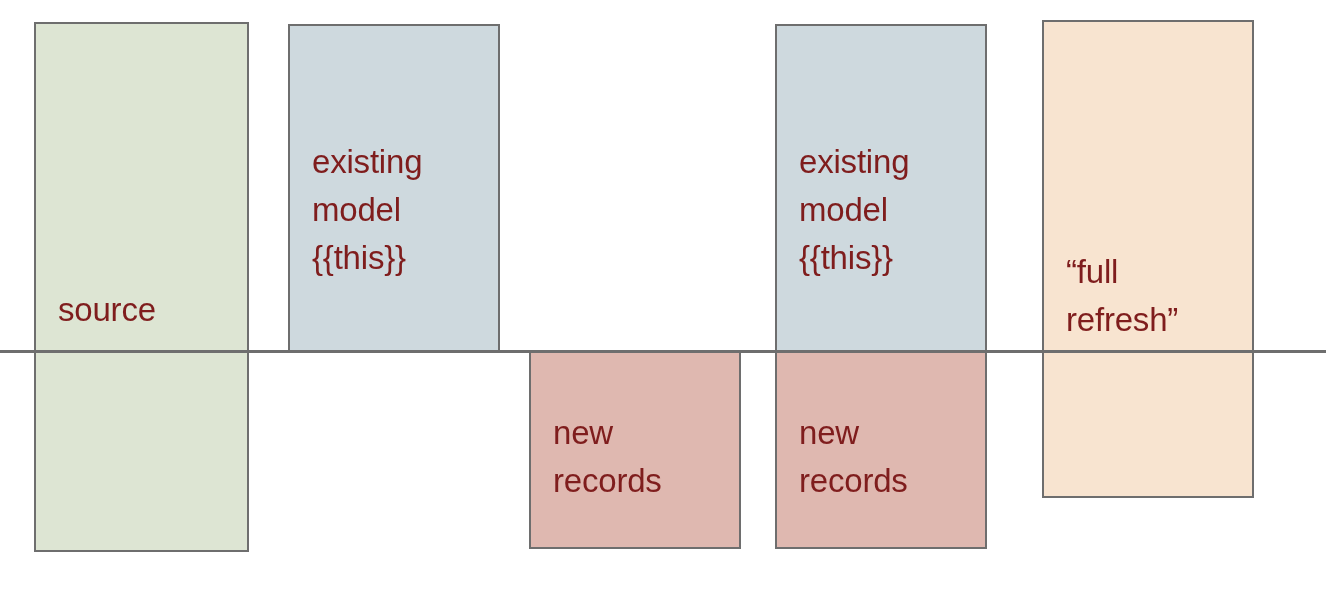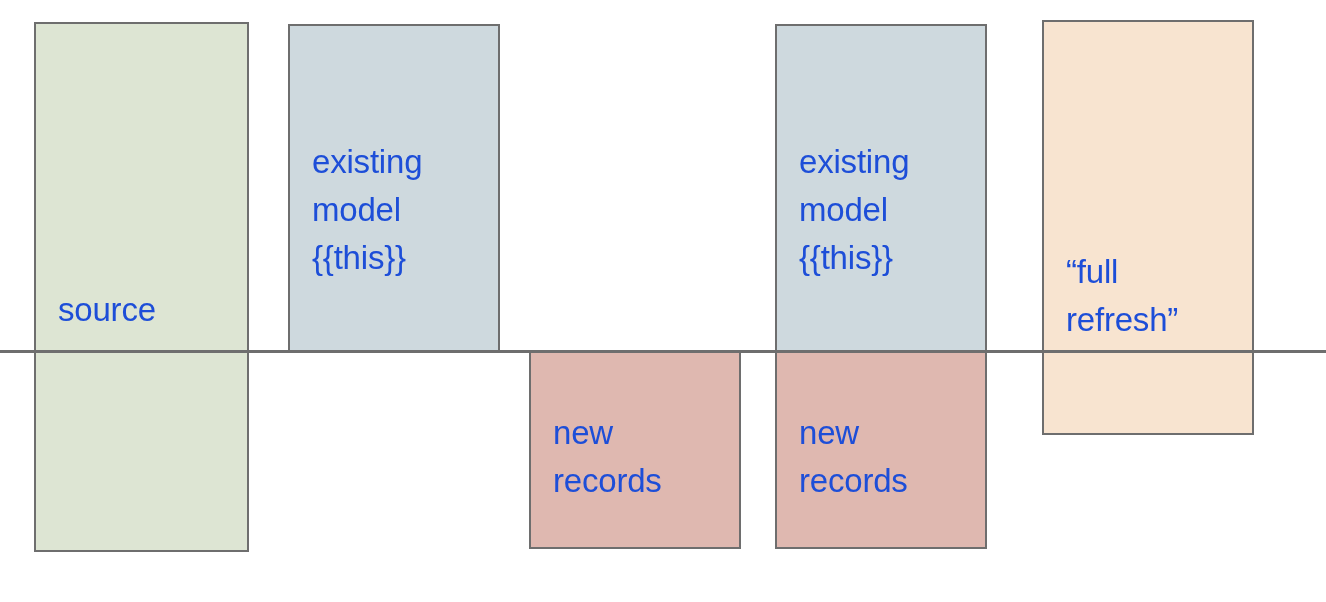--- a/index.html
+++ b/index.html
@@ -32,21 +32,21 @@
     border: 2px solid #6e6e6e;
     z-index: 2;
     display: block;
   }
   .box-label {
     position: absolute;
     left: 22px;
     right: 8px;
     font-size: 33px;
     line-height: 48px;
-    color: #1d4ed8;
+    color: #7f1d1d;
     letter-spacing: -0.2px;
     white-space: pre-line;
     text-align: left;
   }
   
   #box-source {
     left: 34px;
     top: 22px;
     width: 215px;
     height: 530px;
@@ -97,21 +97,21 @@
     background: #dfb8b0;
   }
   #box-new-records-2 .box-label {
     top: 56px;
   }
   
   #box-full-refresh {
     left: 1042px;
     top: 20px;
     width: 212px;
-    height: 415px;
+    height: 478px;
     background: #f8e4d0;
   }
   #box-full-refresh .box-label {
     top: 226px;
   }
 </style>
 </head>
 <body>
 
 <div id="canvas">

